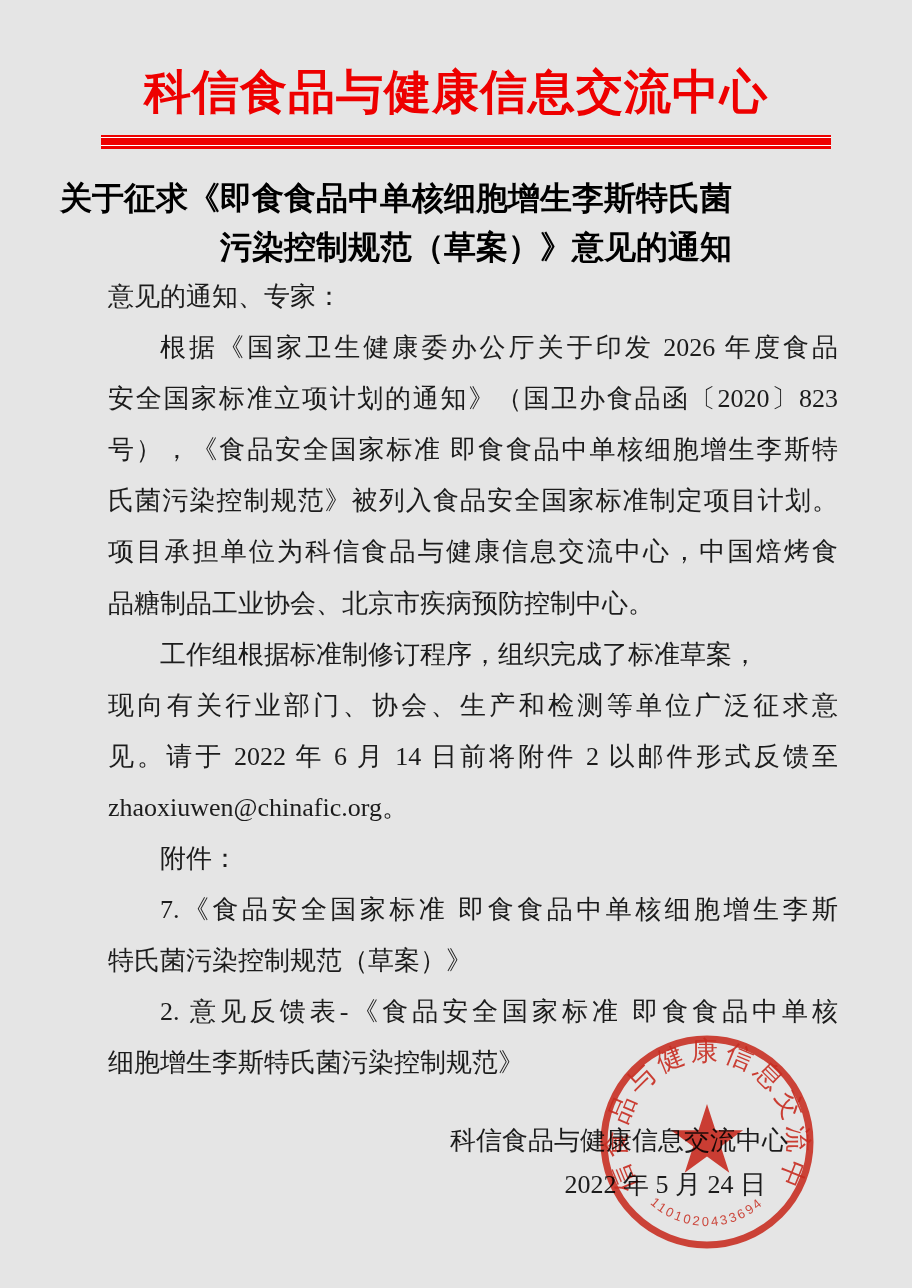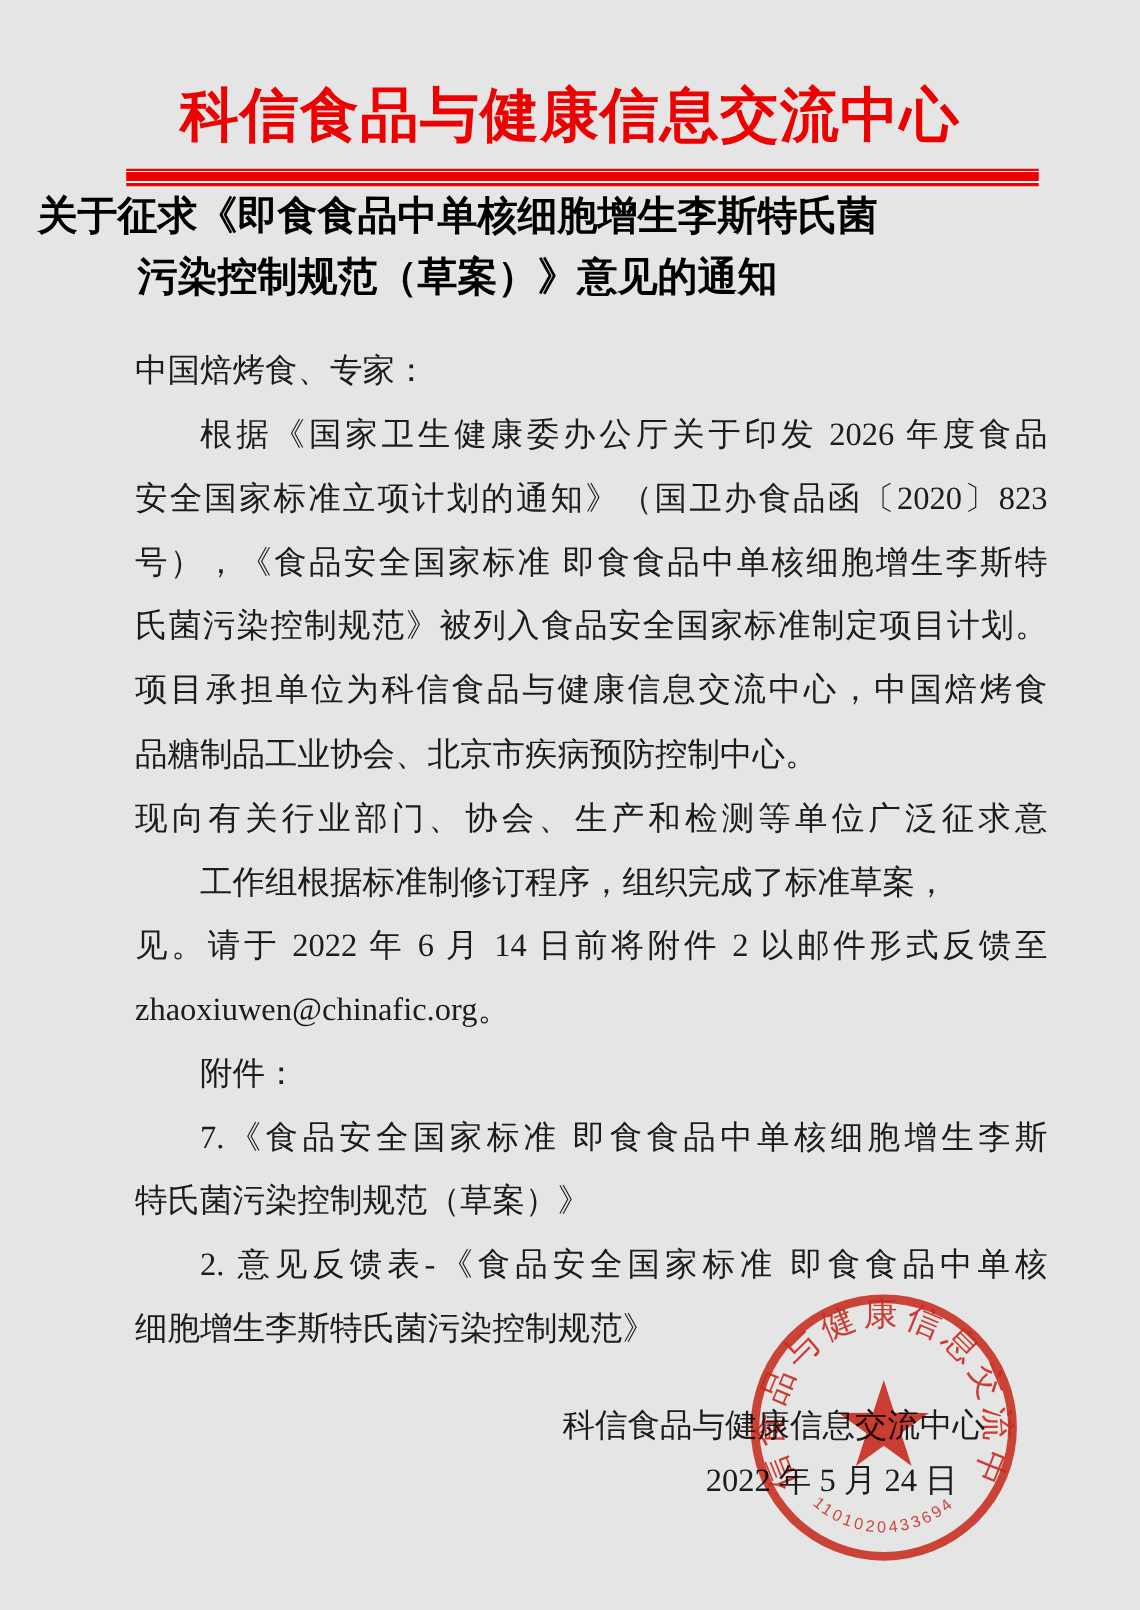--- a/index.html
+++ b/index.html
@@ -26,22 +26,22 @@
     position:absolute;top:135px;left:101px;width:730px;height:14px;
     background:linear-gradient(to bottom,
       #ee0000 0px,#ee0000 2px,
       #ffffff 2px,#ffffff 3px,
       #ee0000 3px,#ee0000 10px,
       #ffffff 10px,#ffffff 11.5px,
       #ee0000 11.5px,#ee0000 14px);
   }
   
   .doc-title{
-    position:absolute;top:148px;left:0;width:732px;
-    text-align:center;
+    position:absolute;top:174px;left:0;width:732px;
+    text-align:right;
     font-weight:bold;
     font-size:32px;line-height:49px;
     color:#000;
   }
   
   .body-text{
     position:absolute;top:271px;left:108px;width:730px;
     font-size:26px;
   }
   .line{
@@ -93,29 +93,29 @@
   <div class="org-title">科信食品与健康信息交流中心</div>
 
   <div class="red-rule"></div>
 
   <div class="doc-title">
     <div>关于征求《即食食品中单核细胞增生李斯特氏菌</div>
     <div>污染控制规范（草案）》意见的通知</div>
   </div>
 
   <div class="body-text">
-    <div class="line">中国焙烤食、专家：</div>
+    <div class="line">意见的通知、专家：</div>
     <div class="line ind jfull">根据《国家卫生健康委办公厅关于印发 2026 年度食品</div>
     <div class="line jfull">安全国家标准立项计划的通知》（国卫办食品函〔2020〕823</div>
     <div class="line jfull">号），《食品安全国家标准 即食食品中单核细胞增生李斯特</div>
     <div class="line jfull">氏菌污染控制规范》被列入食品安全国家标准制定项目计划。</div>
     <div class="line jfull">项目承担单位为科信食品与健康信息交流中心，中国焙烤食</div>
     <div class="line">品糖制品工业协会、北京市疾病预防控制中心。</div>
+    <div class="line ind">工作组根据标准制修订程序，组织完成了标准草案，</div>
     <div class="line jfull">现向有关行业部门、协会、生产和检测等单位广泛征求意</div>
-    <div class="line ind">工作组根据标准制修订程序，组织完成了标准草案，</div>
     <div class="line jfull">见。请于 2022 年 6 月 14 日前将附件 2 以邮件形式反馈至</div>
     <div class="line">zhaoxiuwen@chinafic.org。</div>
     <div class="line ind">附件：</div>
     <div class="line ind jfull">7.《食品安全国家标准 即食食品中单核细胞增生李斯</div>
     <div class="line">特氏菌污染控制规范（草案）》</div>
     <div class="line ind jfull">2.  意见反馈表-《食品安全国家标准 即食食品中单核</div>
     <div class="line">细胞增生李斯特氏菌污染控制规范》</div>
   </div>
 
   <div class="sig-org">科信食品与健康信息交流中心</div>

